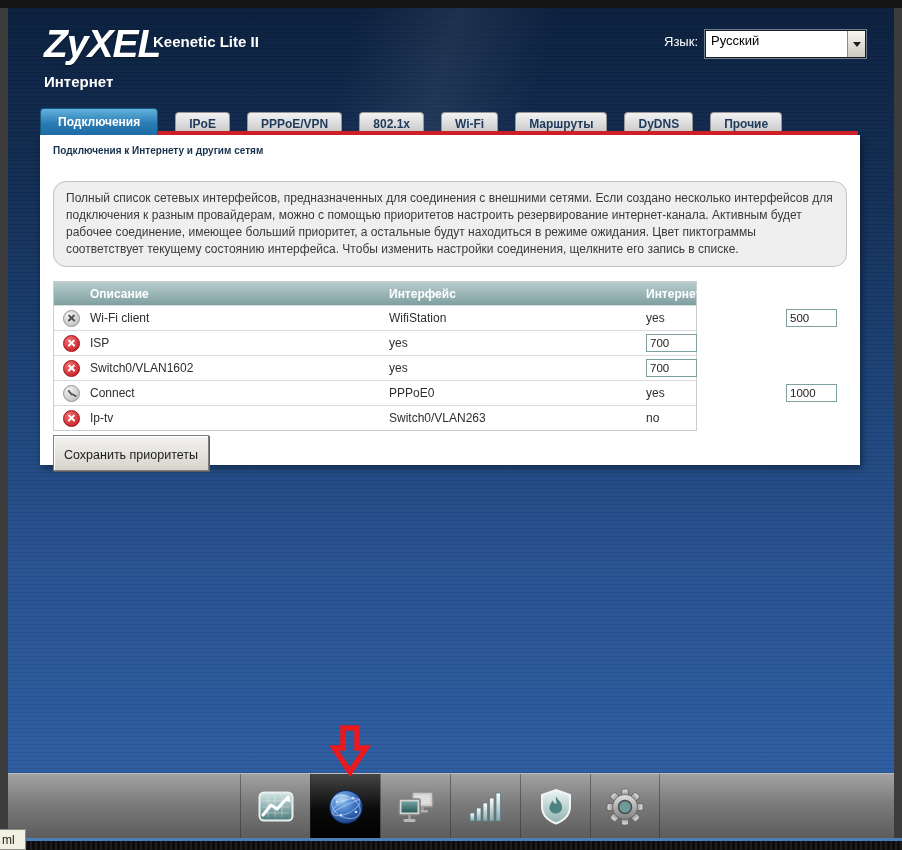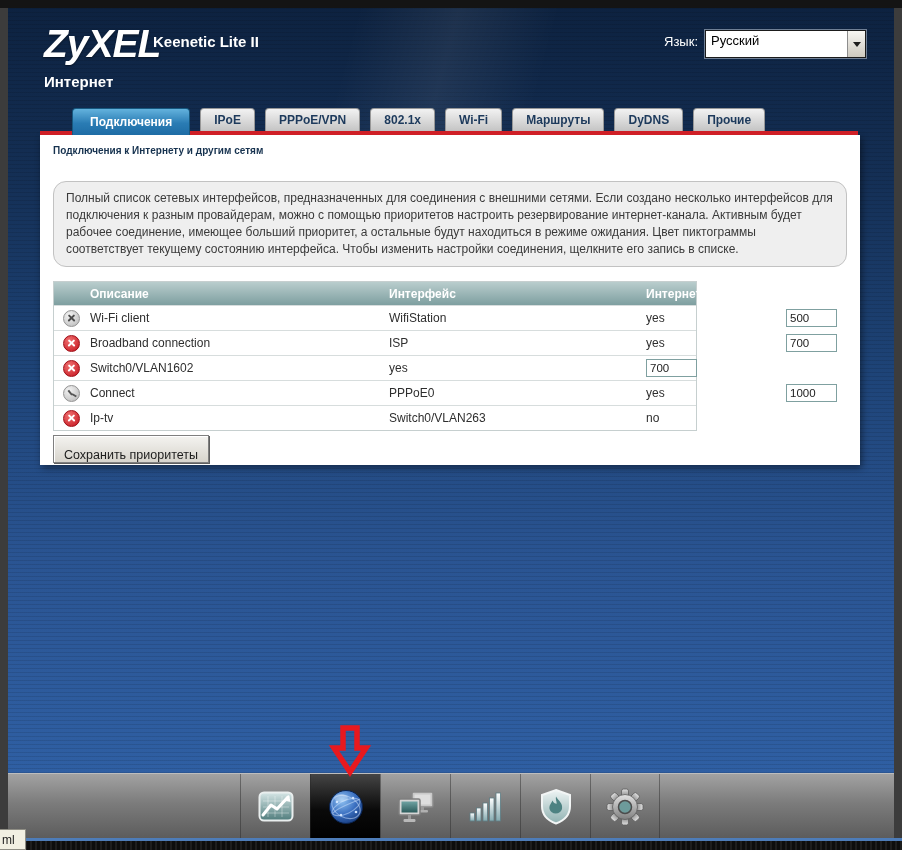--- a/index.html
+++ b/index.html
@@ -29,21 +29,21 @@
   .lang-select { position:absolute; left:705px; top:30px; width:161px; height:28px;
                  background:#fff; border:1px solid #1b1b1b; box-shadow:0 0 0 1px #6f7f95; display:flex; cursor:pointer; }
   .lang-value { flex:1; font-size:13px; color:#000; padding:2px 0 0 5px; overflow:hidden; white-space:nowrap; }
   .lang-btn { width:18px; background:linear-gradient(#f7f6f2,#cdc9bf); border-left:1px solid #8d8d8d;
               display:flex; align-items:center; justify-content:center; }
   .lang-btn i { width:0; height:0; border-left:4px solid transparent; border-right:4px solid transparent;
                 border-top:5px solid #1c1c1c; }
   .page-title { position:absolute; left:44px; top:73px; color:#fff; font-size:15px; font-weight:bold; }
 
   
-  .tabs { position:absolute; left:40px; top:108px; height:27px; display:flex; align-items:flex-start; gap:10px;margin-left:32px; }
+  .tabs { position:absolute; left:40px; top:108px; height:27px; display:flex; align-items:flex-end; gap:17px; }
   .tab { height:23px; padding:0 13px; display:flex; align-items:center; justify-content:center;
          font-size:12px; font-weight:bold; color:#1d3a5c; cursor:pointer;
          background:linear-gradient(#f2f2f2,#c4c4c4); border:1px solid #979797; border-bottom:none;
          border-radius:4px 4px 0 0; white-space:nowrap; }
   .tab.active { height:27px; padding:0 17px; color:#fff; position:relative; z-index:3;
                 background:linear-gradient(#63b2dd,#2a7cb4 55%,#1e6ca5);
                 border:1px solid #17587f; border-bottom:none; }
   .red-line { position:absolute; left:40px; top:131px; width:818px; height:4px; background:#cf1f26; z-index:2; }
 
   
@@ -75,21 +75,21 @@
   .status[data-icon="gray-x"]::after  { background:#4d4d4d; transform:rotate(-45deg); }
   .status[data-icon="red-x"]::before  { background:#fff; transform:rotate(45deg); }
   .status[data-icon="red-x"]::after   { background:#fff; transform:rotate(-45deg); }
   .status[data-icon="clock"]::before { content:""; position:absolute; left:7px; top:3px; width:2px; height:6px;
     background:#555; transform-origin:50% 100%; transform:rotate(-38deg); }
   .status[data-icon="clock"]::after  { content:""; position:absolute; left:8px; top:7.5px; width:5px; height:2px;
     background:#555; transform-origin:0 50%; transform:rotate(30deg); }
   .prio-input { width:51px; height:18px; border:1px solid #7fa0a0; font-family:"Liberation Sans",sans-serif;
                 font-size:11.5px; padding:1px 3px; color:#222; }
 
-  .save-btn { position:absolute; left:13px; top:300px; height:28px; padding:12px 10px;
+  .save-btn { position:absolute; left:13px; top:300px; height:36px; padding:12px 10px;
               font-family:"Liberation Sans",sans-serif; font-size:12.5px; color:#1c1c1c;
               background:linear-gradient(#f4f3f0,#d7d4cc); border:1px solid #7f7f7f;
               box-shadow:inset 1px 1px 0 #ffffff, 1px 1px 0 #5f5f5f; cursor:pointer; }
 
   
   .annot-arrow { position:absolute; left:328px; top:724px; z-index:6; }
 
   
   .toolbar { position:absolute; left:8px; top:773px; width:886px; height:65px;
              background:linear-gradient(#a2a2a2,#7c7c7c 45%,#5c5c5c); border-top:1px solid #bdbdbd; }
@@ -152,21 +152,20 @@
     <div class="t-row">
       <span class="status" data-icon="gray-x"></span>
       <div class="cell-desc">Wi-Fi client</div>
       <div>WifiStation</div>
       <div>yes</div>
       <div><input class="prio-input" value="500" style=""></div>
     </div>
 
     <div class="t-row">
       <span class="status" data-icon="red-x"></span>
-      <div class="cell-desc">Broadband connection</div>
       <div>ISP</div>
       <div>yes</div>
       <div><input class="prio-input" value="700" style=""></div>
     </div>
 
     <div class="t-row">
       <span class="status" data-icon="red-x"></span>
       <div>Switch0/VLAN1602</div>
       <div>yes</div>
       <div><input class="prio-input" value="700" style=""></div>

